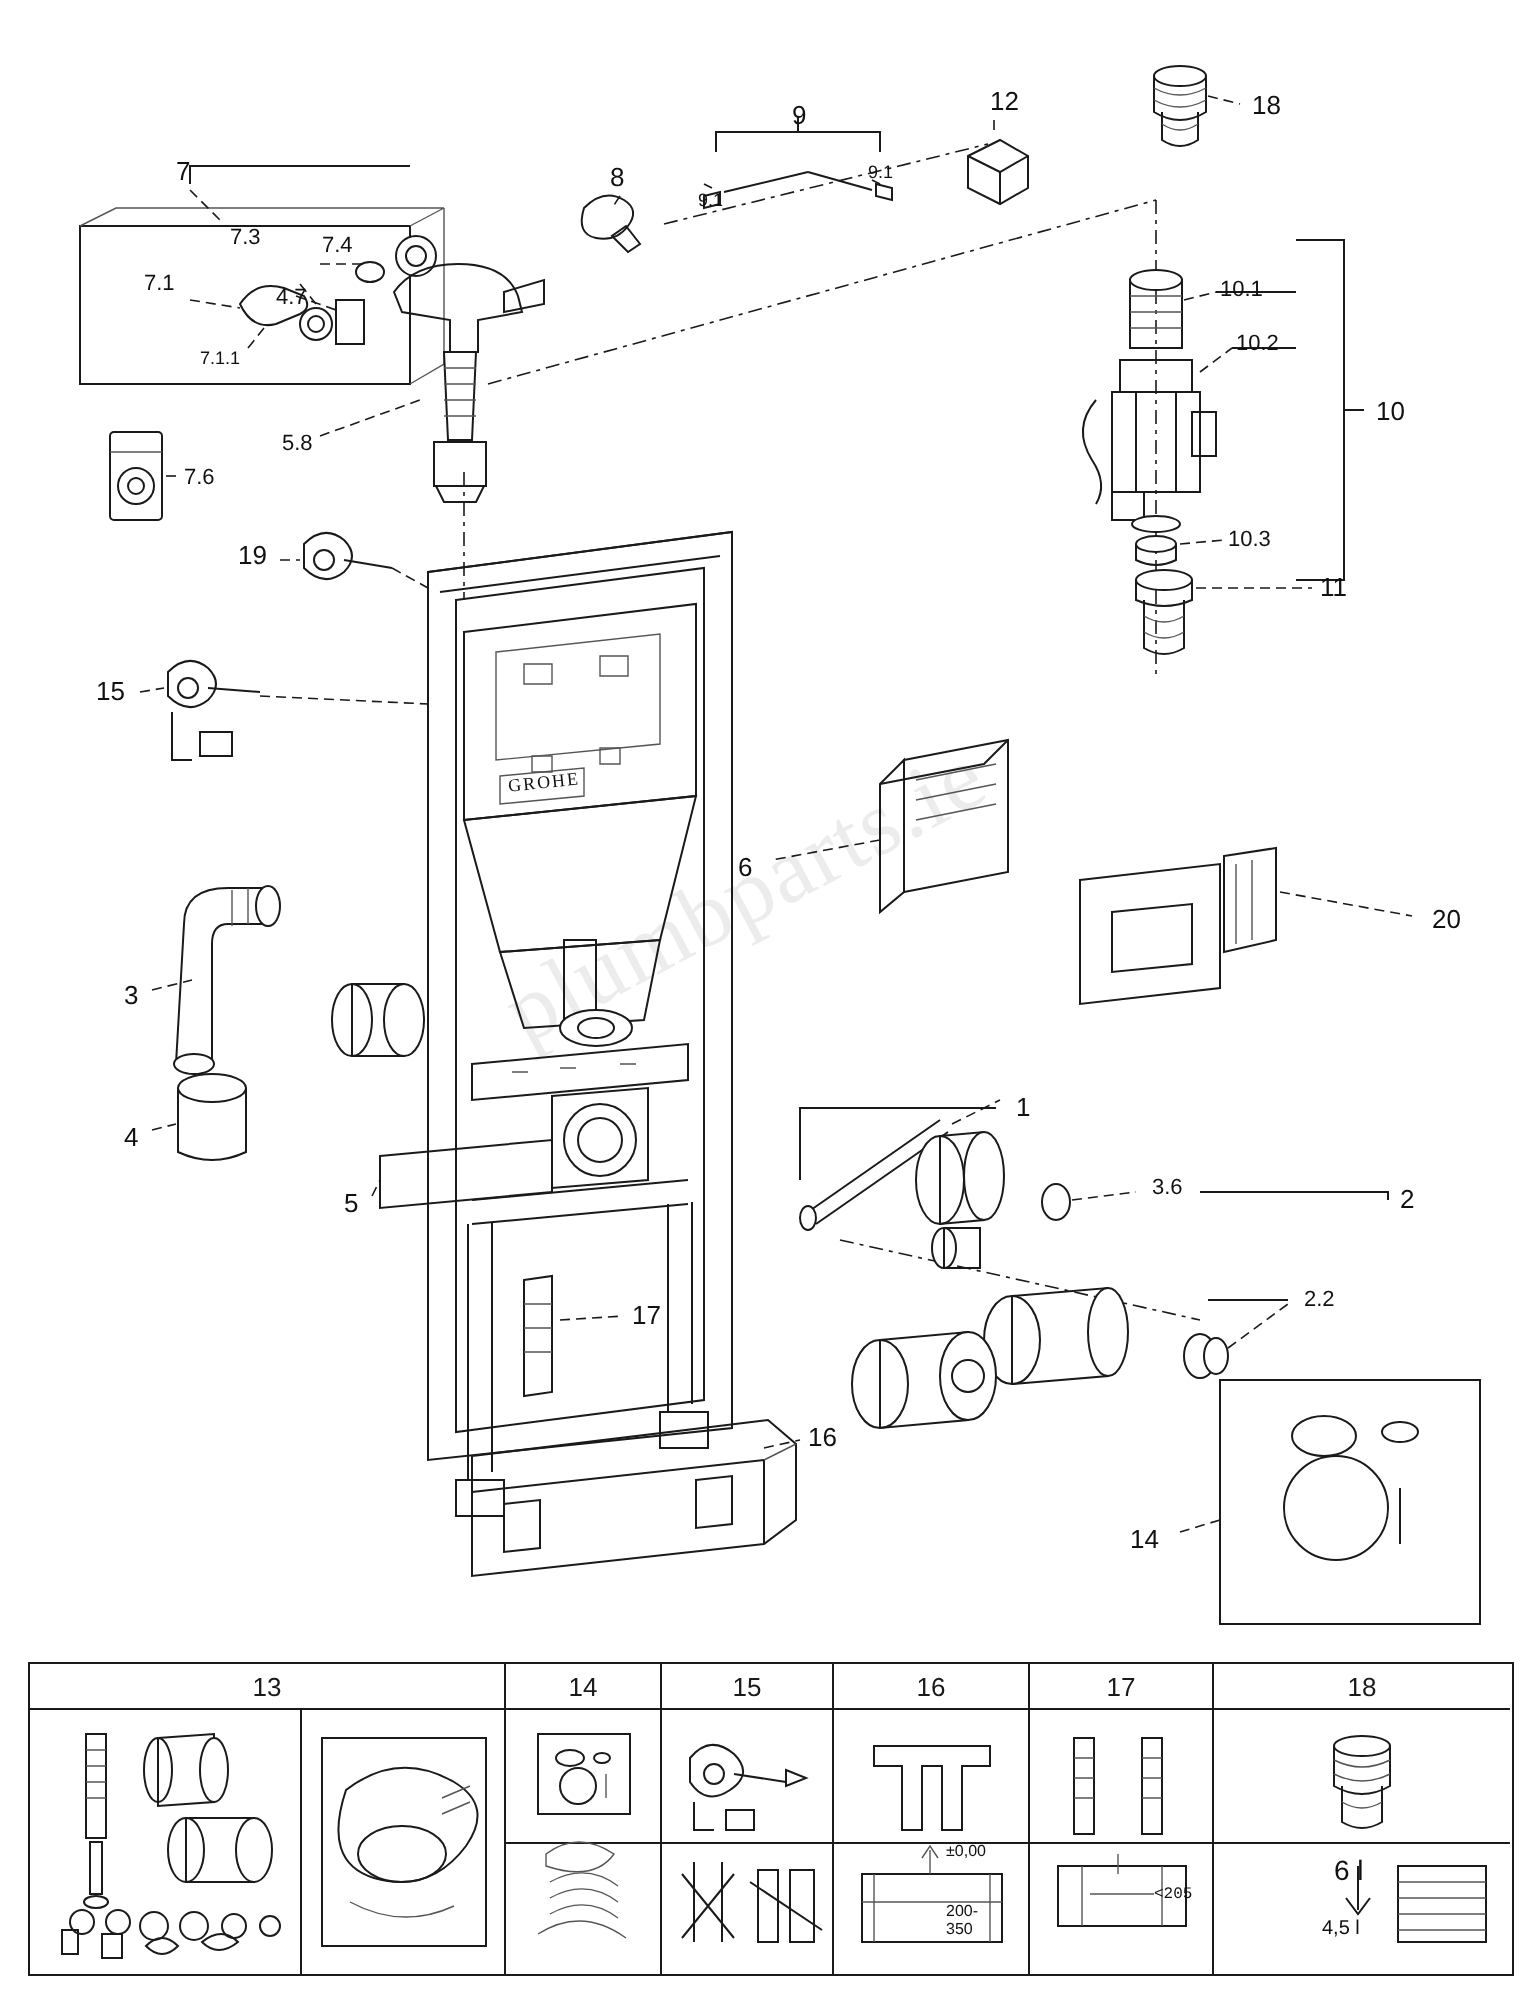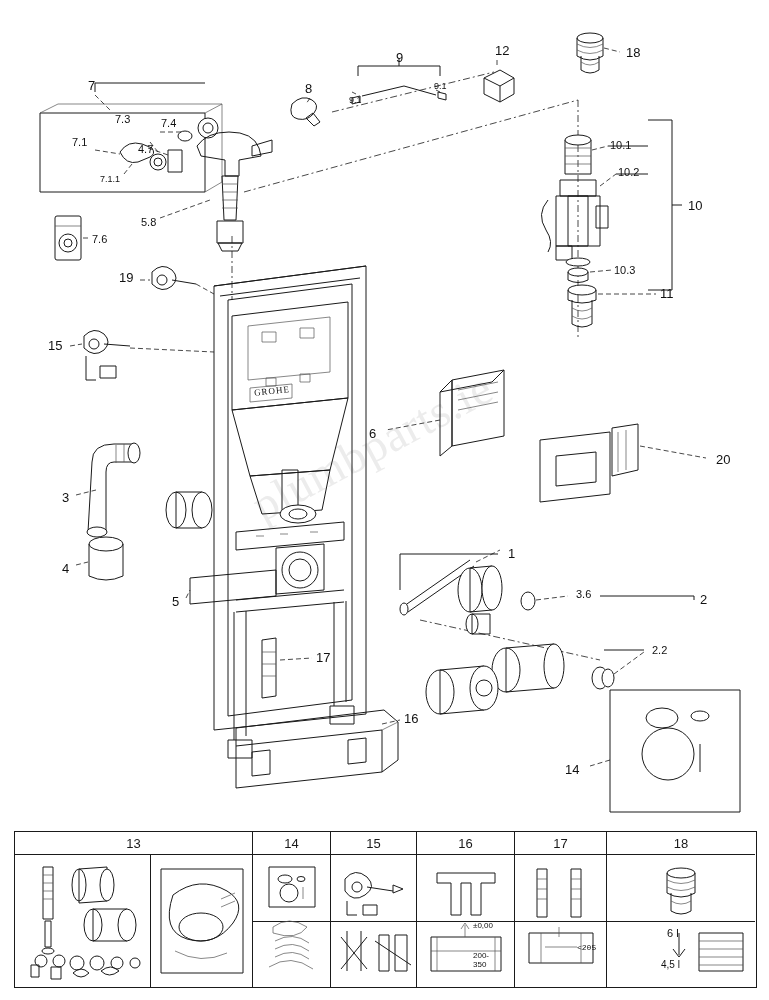--- a/index.html
+++ b/index.html
@@ -448,19 +448,19 @@
           <ellipse class="fillw" cx="74" cy="18" rx="14" ry="5"></ellipse>
           <path class="ln" d="M60 18 l0 20 q14 8 28 0 l0 -20" fill="#efefef"></path>
           <path class="ln-thin" d="M60 25 q14 7 28 0 M60 32 q14 7 28 0"></path>
           <path class="ln" d="M64 38 l0 18 q10 6 20 0 l0 -18" fill="#e4e4e4"></path>
           <path class="ln-thin" d="M64 46 q10 6 20 0"></path>
 
           <path class="ln" d="M72 78 l0 22 M66 94 l6 8 l6 -8" stroke-width="1.4"></path>
           <path class="ln" d="M92 78 l44 0 l0 38 l-44 0 z" fill="#fff"></path>
           <path class="ln-thin" d="M92 86 h44 M92 94 h44 M92 102 h44 M92 110 h44"></path>
         </svg>
-        <div class="tiny" style="left:60px;top:72px;font-size:11px;">6 l</div>
+        <div class="tiny" style="left:60px;top:72px;font-size:14px;">6 l</div>
         <div class="tiny" style="left:54px;top:104px;font-size:10px;">4,5 l</div>
       </div>
     </div>
 
   </div>
 </div>
 
 </body></html>

